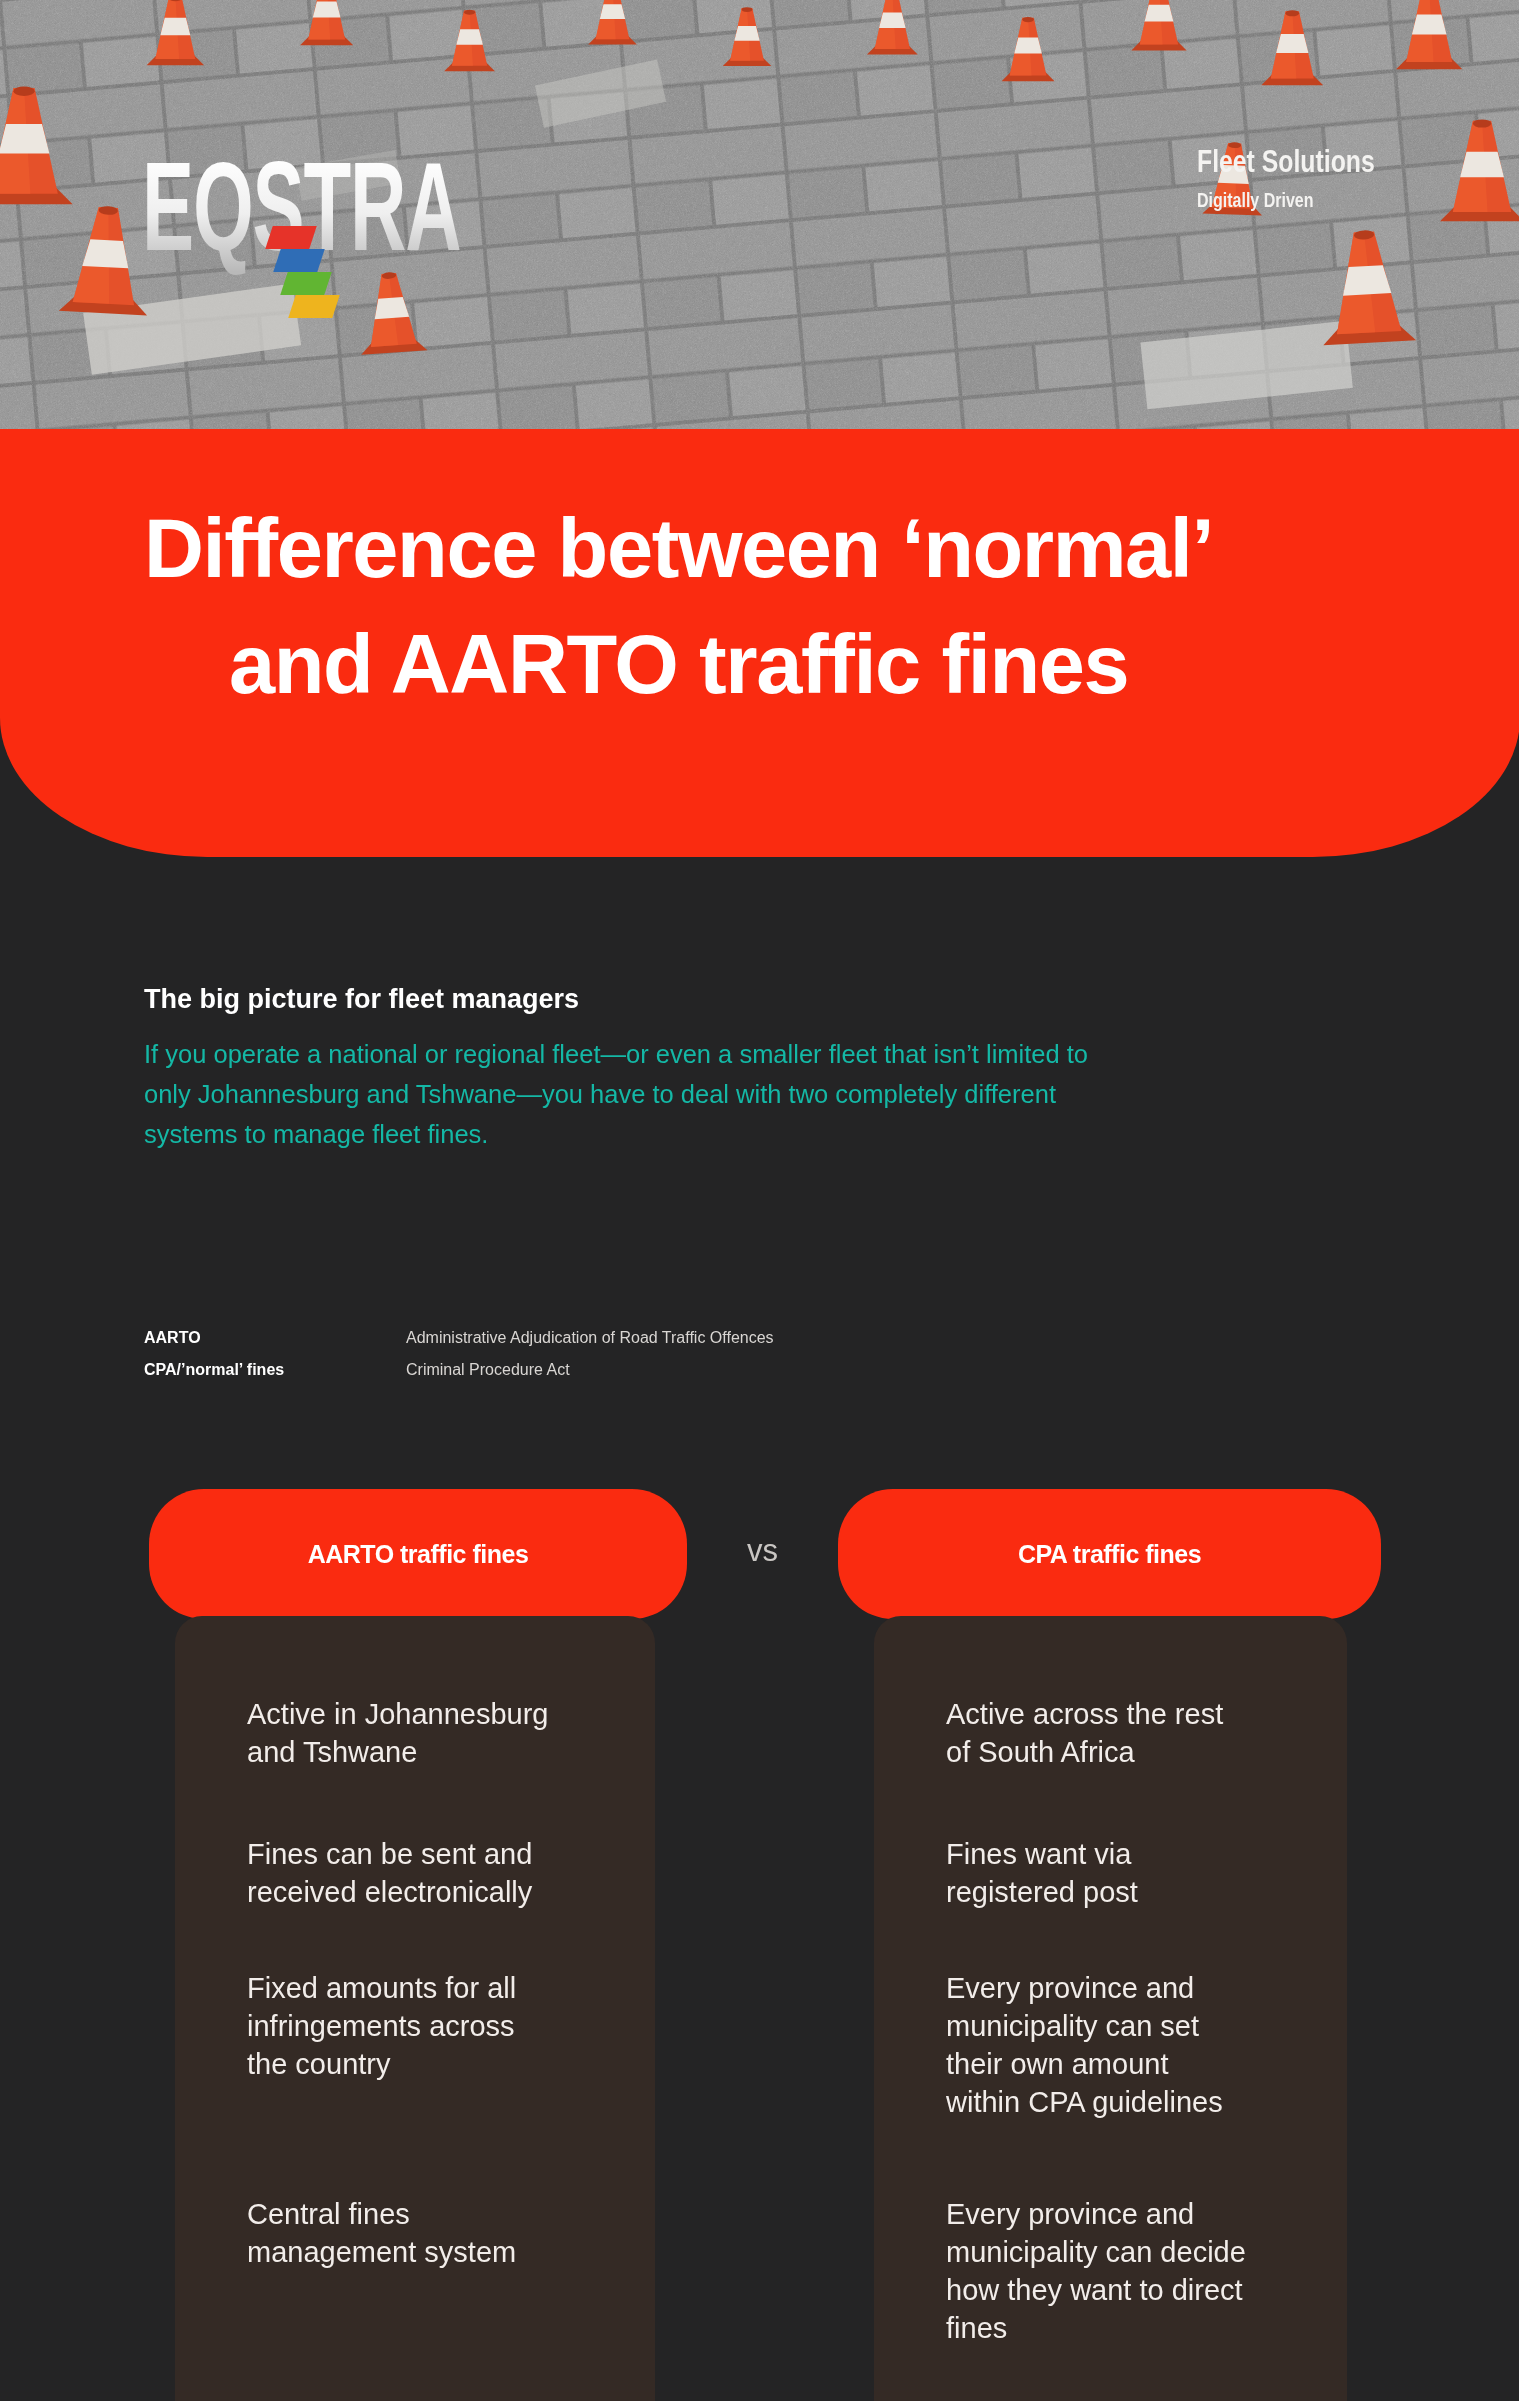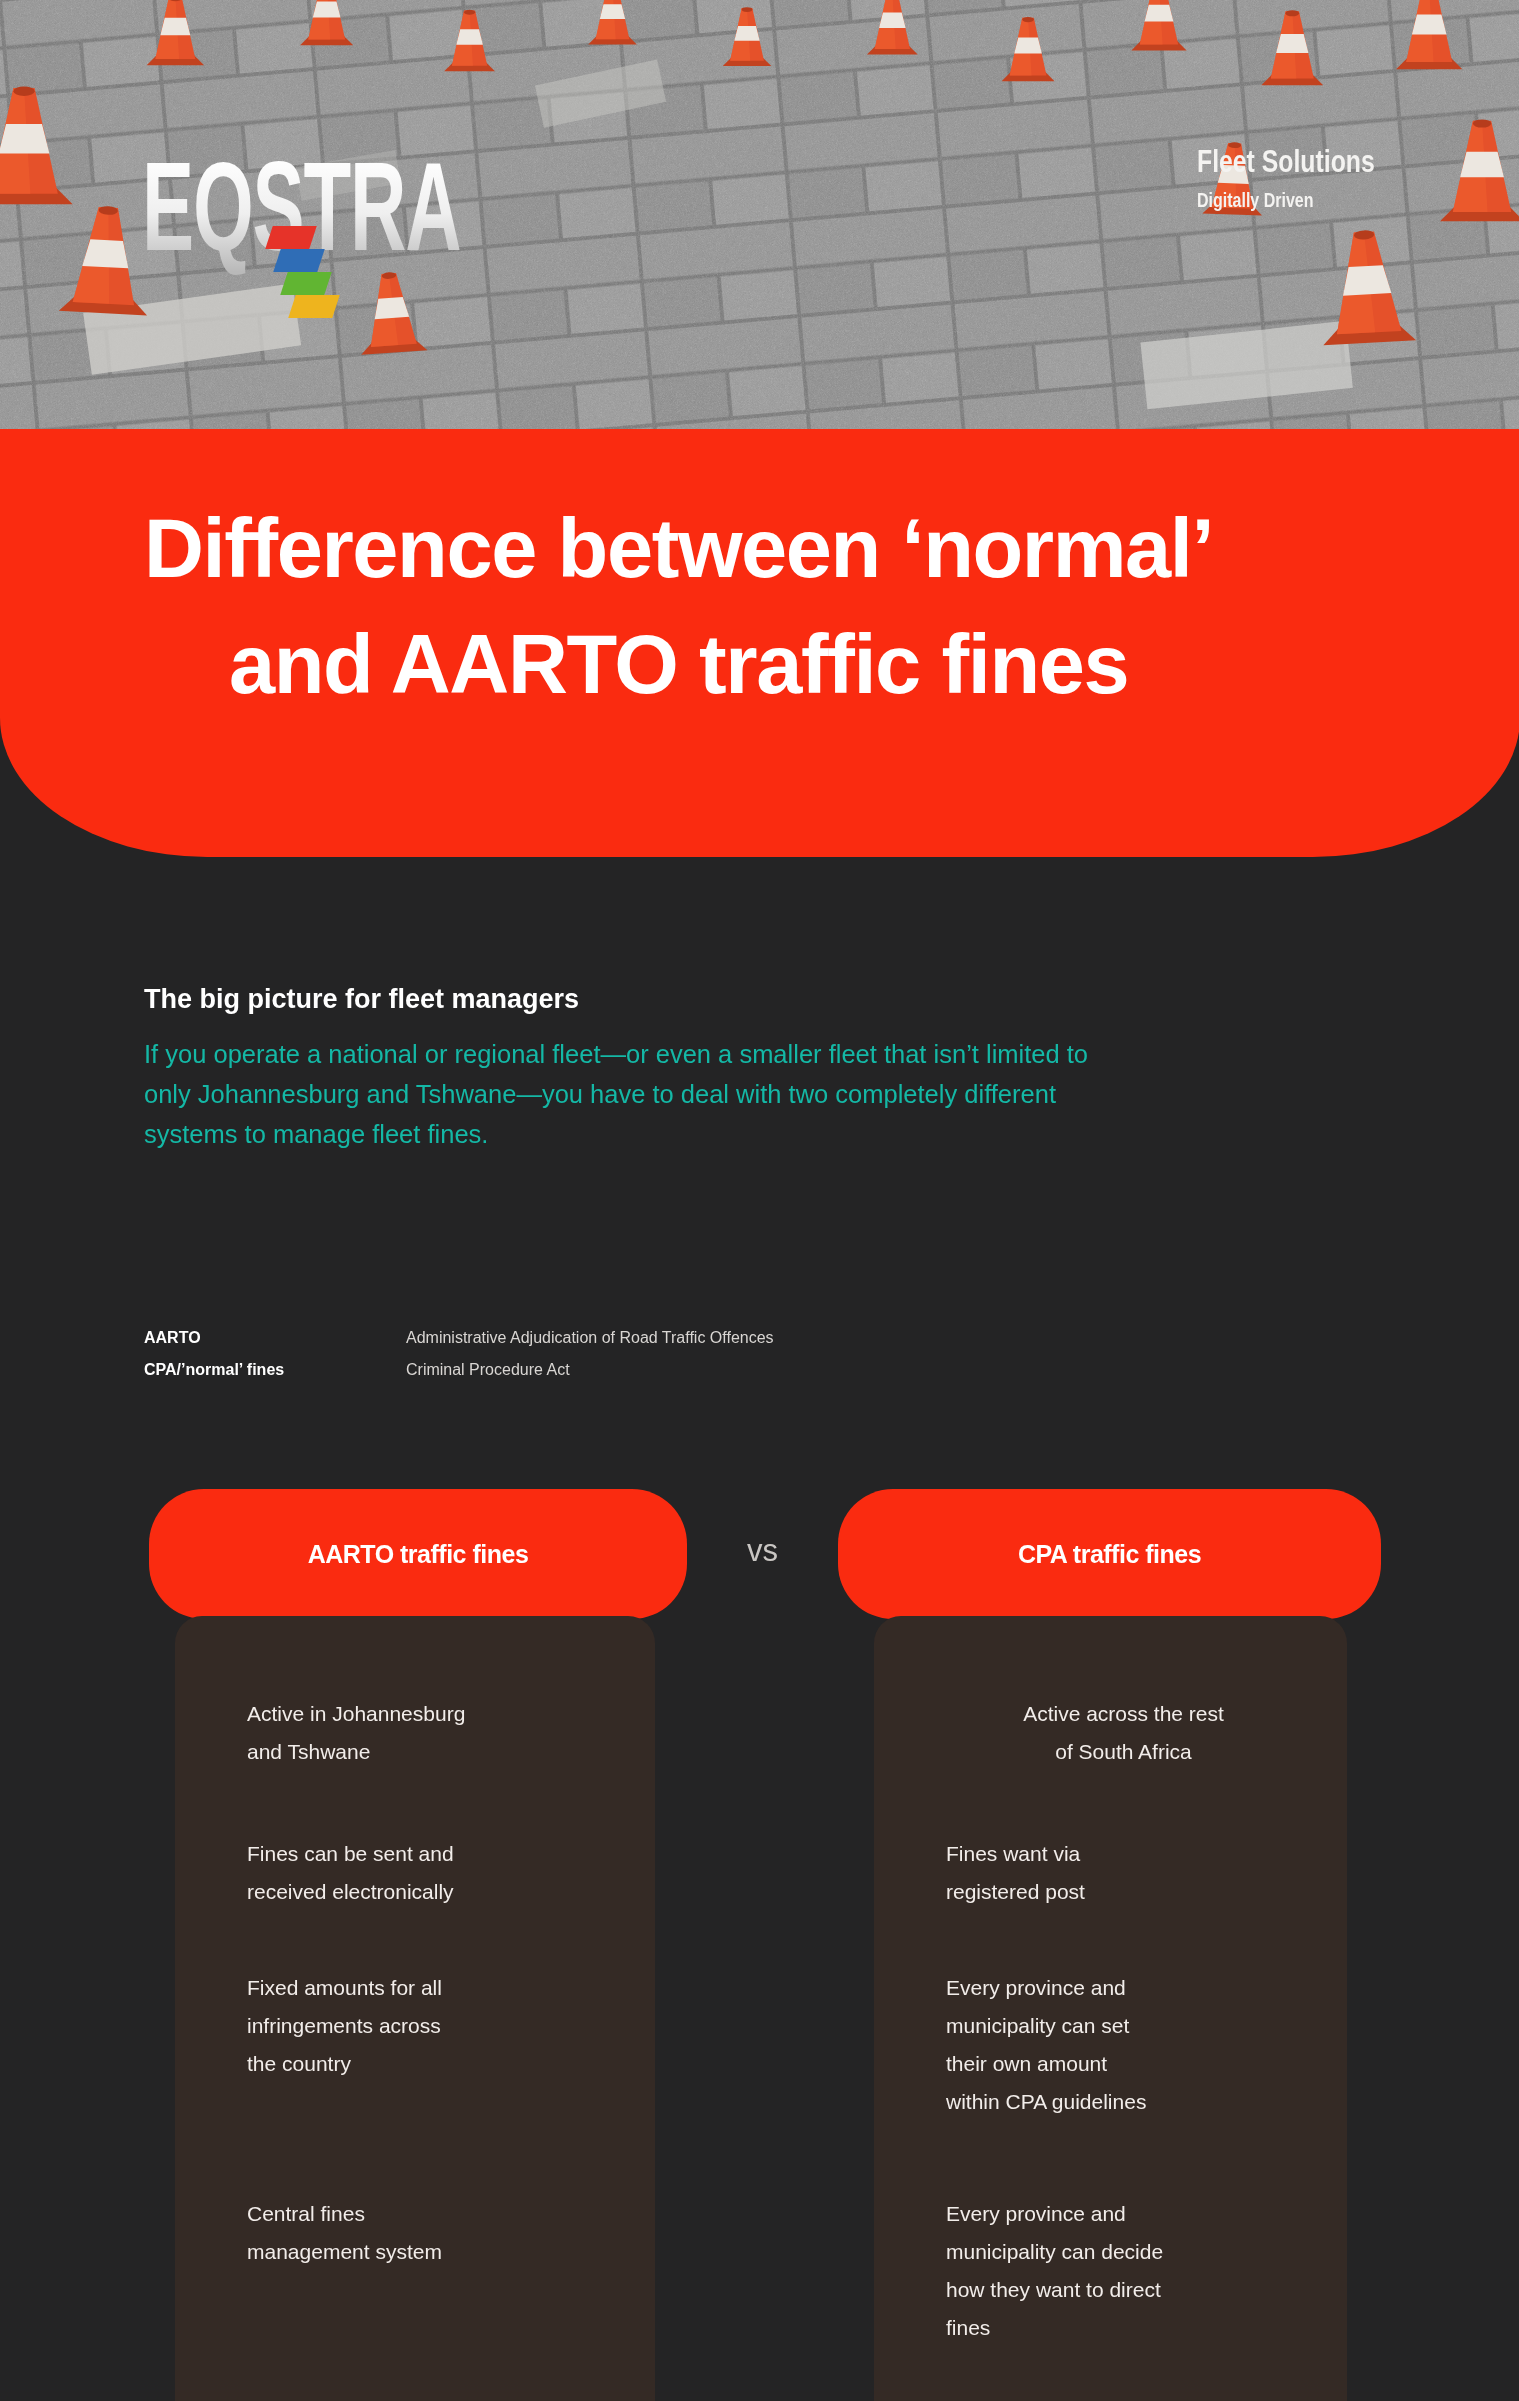--- a/index.html
+++ b/index.html
@@ -66,21 +66,21 @@
   }
   
   .col{
     position:absolute;top:1616px;height:2005px;width:480px;
     background:#342a25;border-radius:27px;
   }
   #col-left{left:175px;}
   #col-right{left:874px;width:473px;}
   .cell{
     position:absolute;left:72px;width:355px;
-    color:#f2edea;font-size:21px;line-height:38px;
+    color:#f2edea;font-size:29px;line-height:38px;
     white-space:pre-line;
   }
 </style>
 </head>
 <body>
 
 <div id="page">
 
   <div id="header-photo">
     <svg width="1520" height="429" viewBox="0 0 3164 893">
@@ -176,21 +176,21 @@
 received electronically</div>
         <div class="cell" style="top: 353px;">Fixed amounts for all
 infringements across
 the country</div>
         <div class="cell" style="top: 579px;">Central fines
 management system</div>
       </div>
   </div>
   <div class="col" id="col-right">
     <div>
-        <div class="cell" style="top: 79px; text-align: center;">Active across the rest
+        <div class="cell" style="top: 79px;">Active across the rest
 of South Africa</div>
         <div class="cell" style="top: 219px;">Fines want via
 registered post</div>
         <div class="cell" style="top: 353px;">Every province and
 municipality can set
 their own amount
 within CPA guidelines</div>
         <div class="cell" style="top: 579px;">Every province and
 municipality can decide
 how they want to direct

